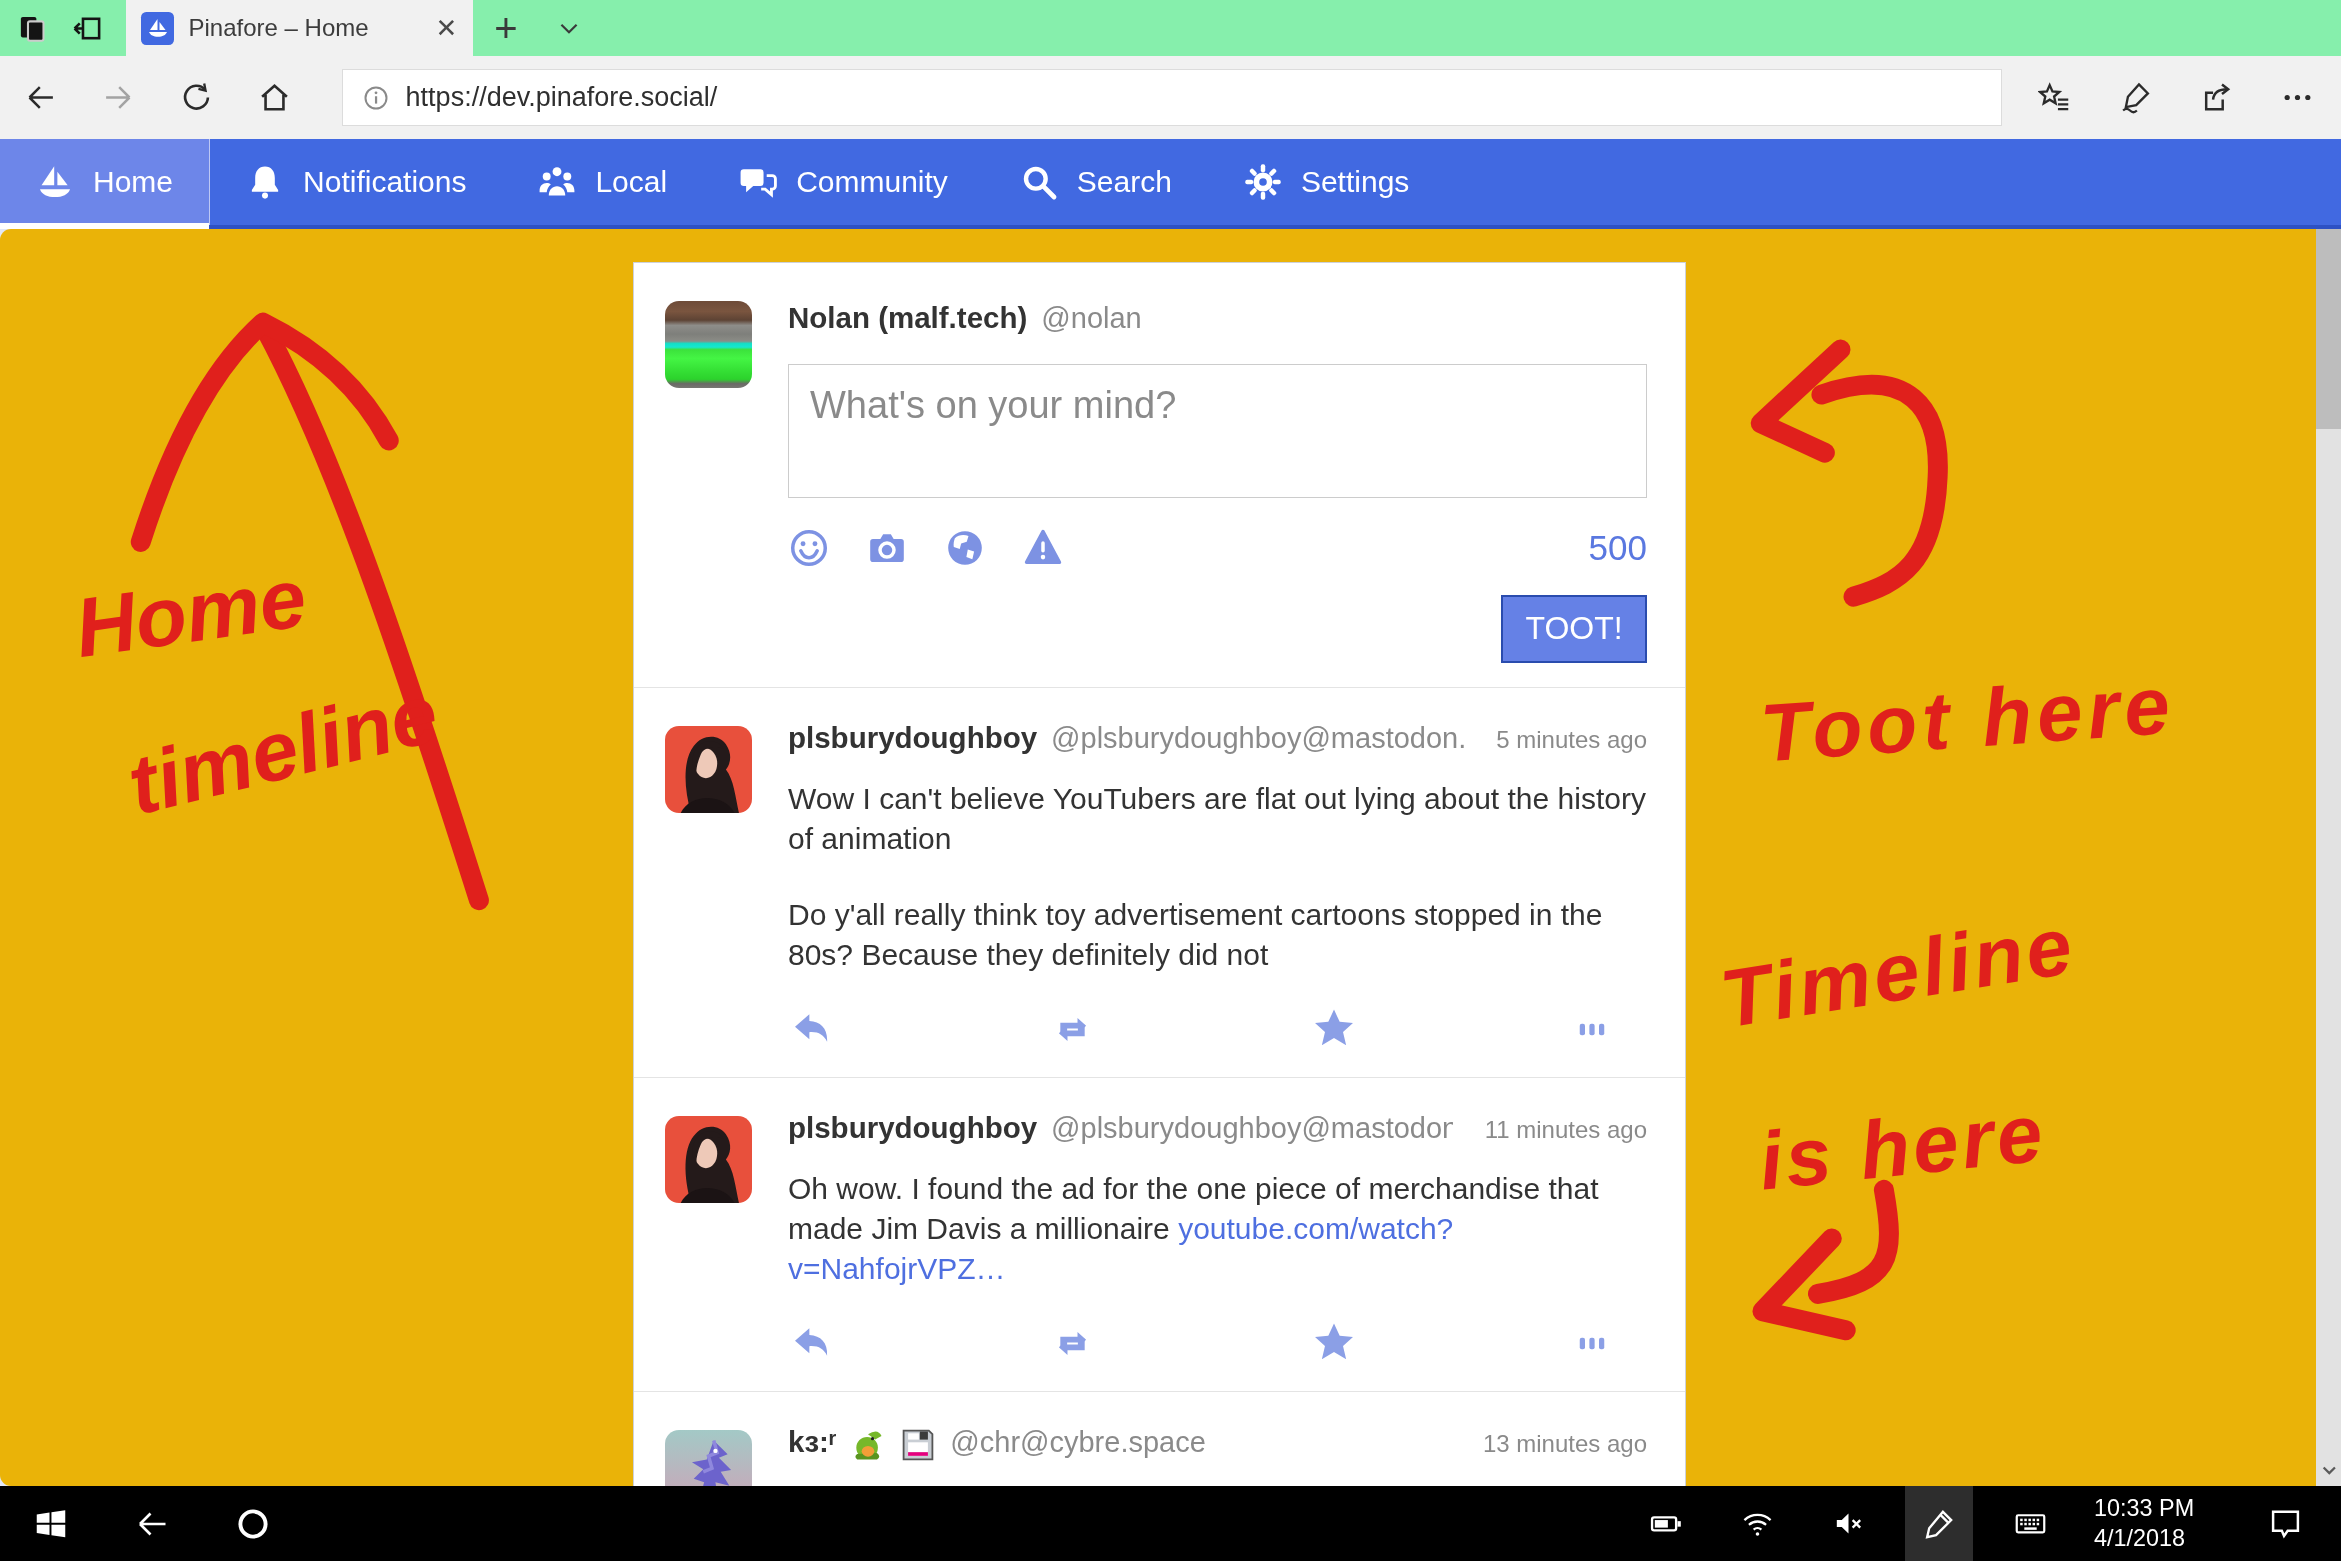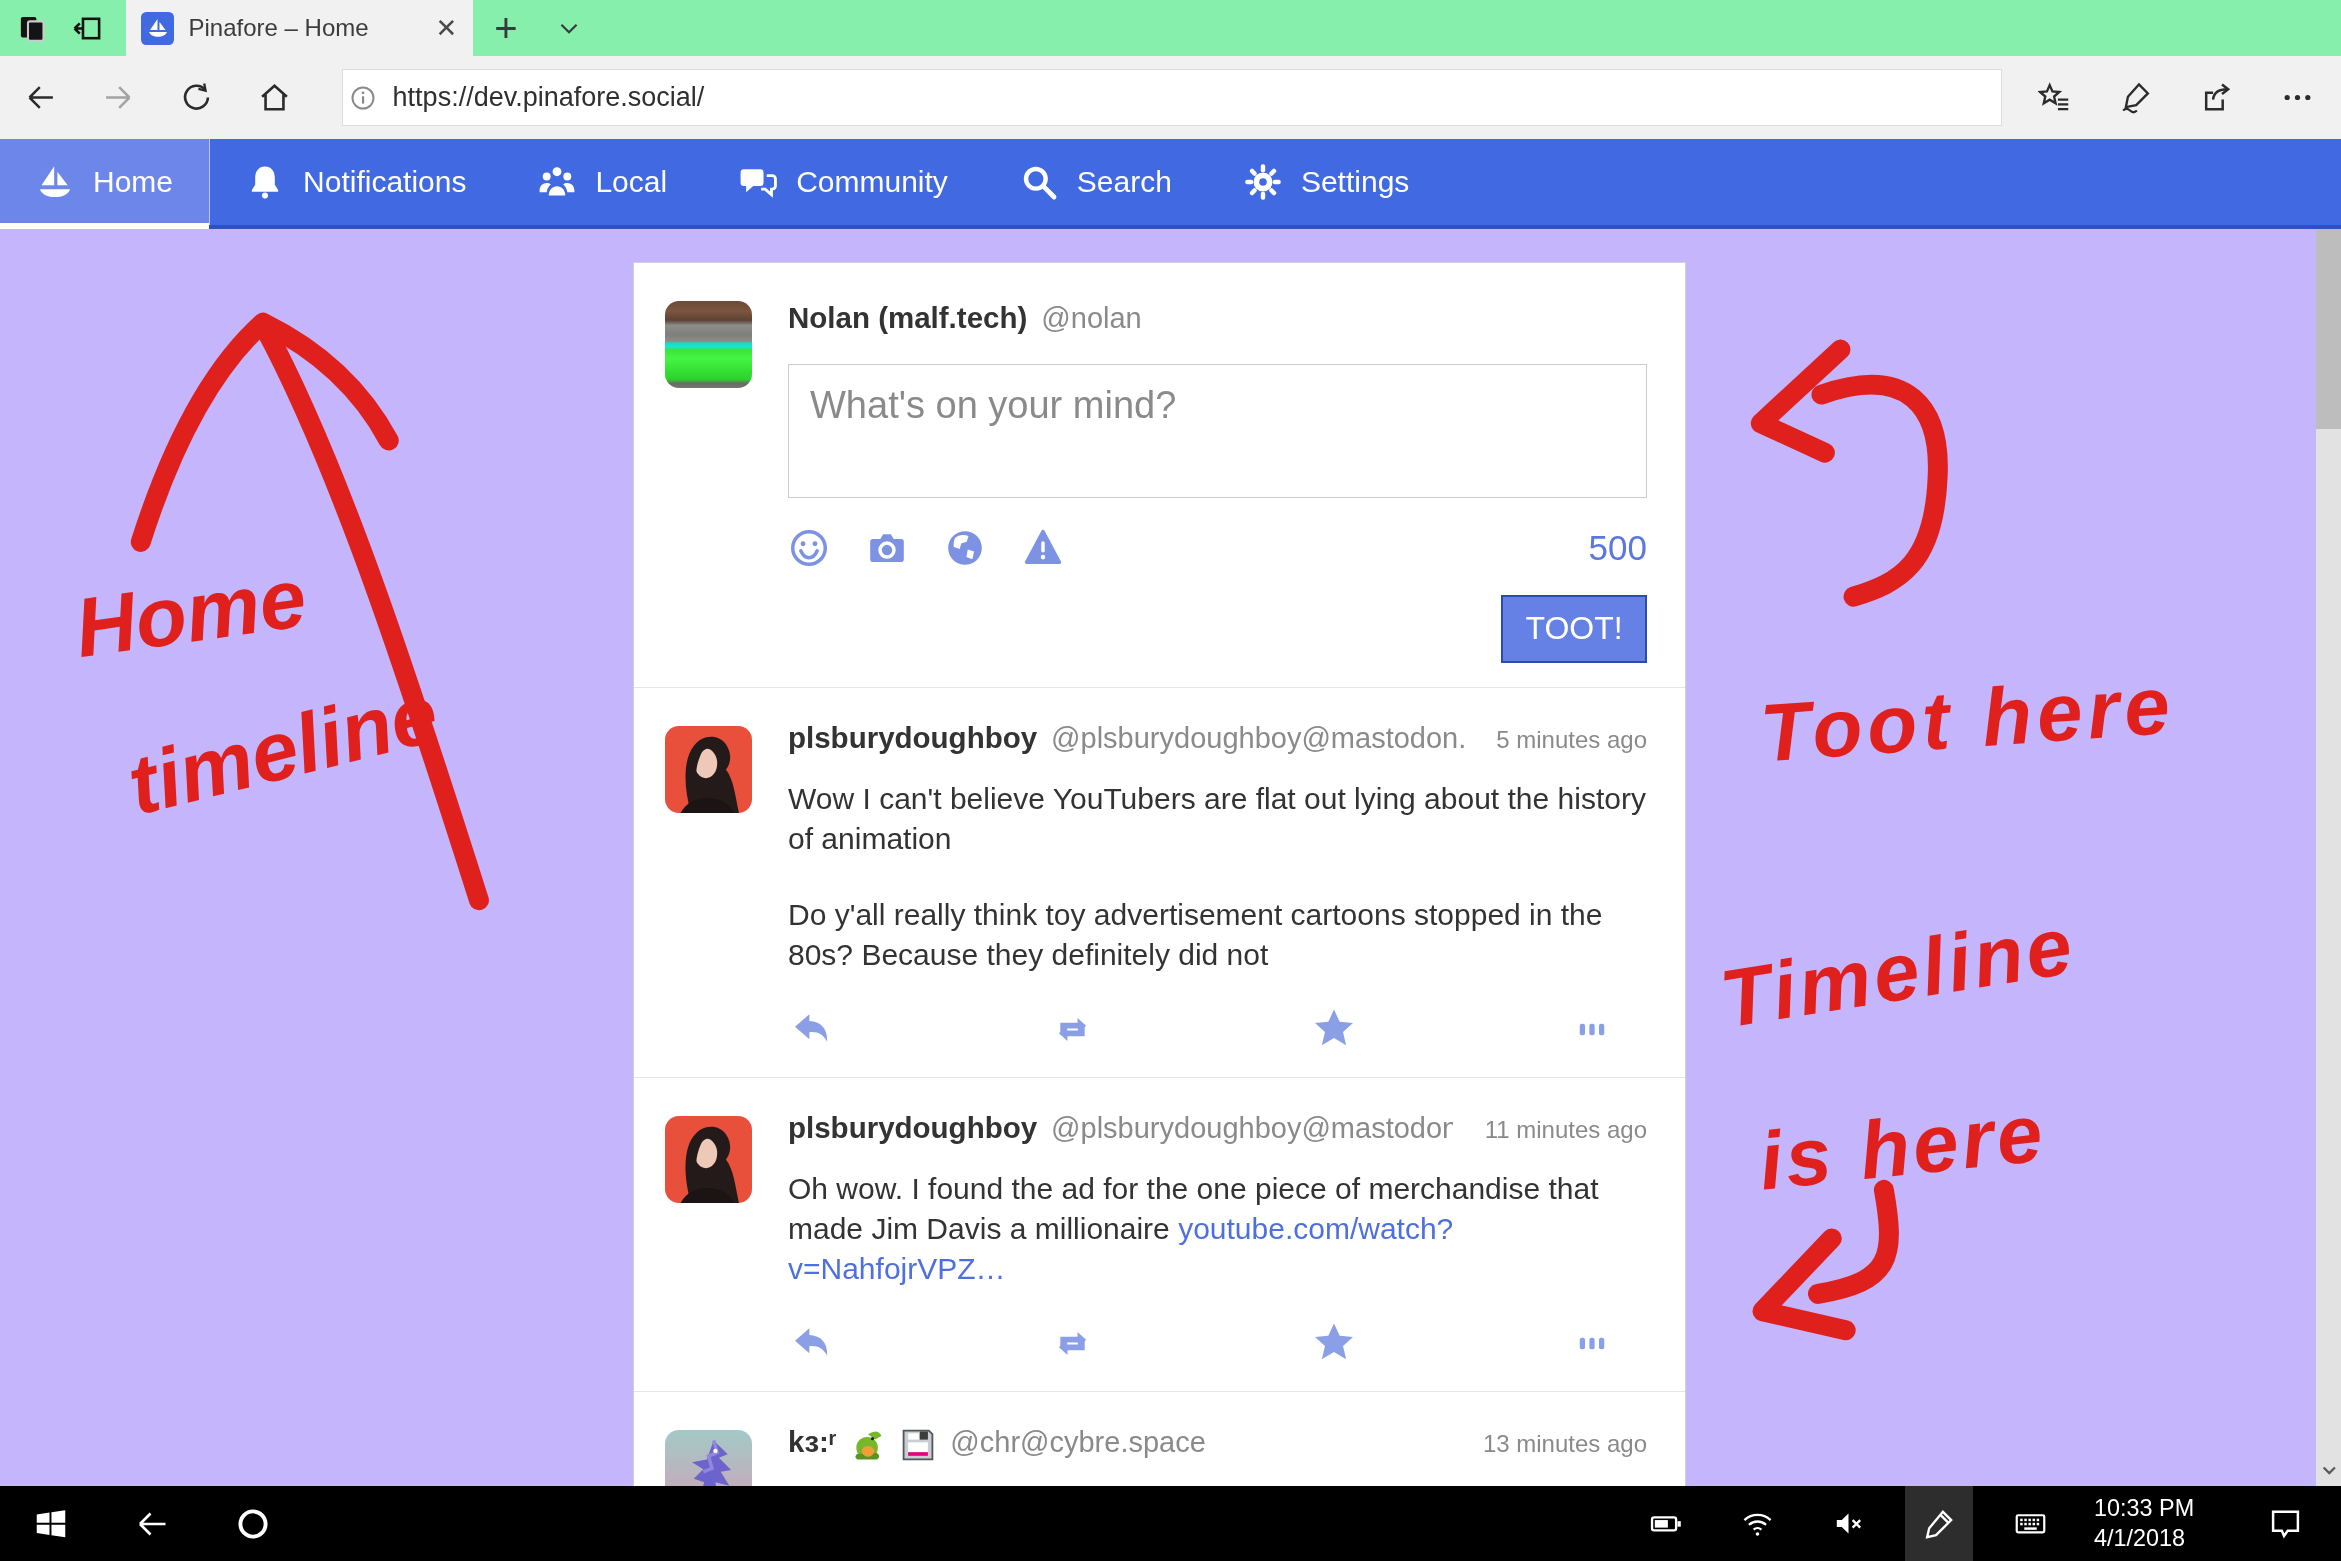--- a/index.html
+++ b/index.html
@@ -16,35 +16,35 @@
   .tab-title { font-size:24px; color:#3c3c3c; white-space:nowrap; overflow:hidden; flex:1; }
   .tab-close { font-size:26px; color:#4a4a4a; margin-left:5.2px; }
   .newtab { font-size:40px; color:#3a3a3a; display:flex; align-items:center; justify-content:center; width:66px; font-weight:300; }
   .tabchev { display:flex; align-items:center; justify-content:center; width:61px; }
   .tabchev svg { width:26px; height:26px; }
 
   .toolbar { height:83px; background:#f1f1f1; display:flex; align-items:center; }
   .tool-ic { width:38px; height:38px; display:flex; align-items:center; justify-content:center; margin-left:40px; }
   .tool-ic:first-child { margin-left:21px; }
   .tool-ic svg { width:33px; height:33px; }
-  .urlbox { margin-left:49px; width:1660px; height:57px; background:#fff; border:1.7px solid #dcdcdc; display:flex; align-items:center; padding:0 6px; }
+  .urlbox { margin-left:49px; width:1660px; height:57px; background:#fff; border:1.7px solid #dcdcdc; display:flex; align-items:center; padding:0 19px; }
   .urlbox svg { width:28px; height:28px; flex:none; }
   .url-text { font-size:27px; color:#2f2f2f; margin-left:15.6px; white-space:nowrap; }
   .toolbar-right { margin-left:auto; display:flex; align-items:center; gap:43px; padding-right:26px; }
   .toolbar-right .tool-ic { margin-left:0; }
 
   
   .navbar { height:90px; background:#4169e1; border-bottom:4.3px solid #2d51c4; display:flex; align-items:stretch; }
   .nav-item { position:relative; display:flex; align-items:center; gap:19px; padding:0 36px; color:#fff; font-size:30px; }
   .nav-item svg { width:38px; height:38px; display:block; }
   .nav-item.active { background:#6d86e9; border-right:1.7px solid rgba(255,255,255,.55); }
   .nav-item.active::after { content:''; position:absolute; left:0; right:0; bottom:-4.3px; height:6px; background:#fff; }
 
   
-  .page { position:absolute; top:229px; left:0; right:0; bottom:75px; background:#c4b5fd; overflow:hidden; }
+  .page { position:absolute; top:229px; left:0; right:0; bottom:75px; background:#eab308; overflow:hidden;border-radius:11px; }
   .card { position:absolute; left:633px; top:33px; width:1053px; min-height:1388px; background:#fff; border:1.7px solid #cdd1da; border-bottom:none; }
   .section { position:relative; padding:33px 38px 24px 154px; }
   .avatar { position:absolute; left:31px; top:38px; width:87px; height:87px; border-radius:14px; overflow:hidden; }
   .avatar svg { width:100%; height:100%; display:block; }
   .avatar-nolan { background:
     linear-gradient(180deg,#6e4b38 0%,#7a553f 12%,#5d4334 22%,#8e8d89 28%,#7e7f7b 38%,#8b8c86 46%,#12e0c8 49%,#18e6cf 53%,#3ce23c 56%,#44f544 66%,#35e035 80%,#2cd22c 90%,#6a6a66 95%,#777772 100%); }
   .name-row { display:flex; align-items:baseline; gap:14px; min-height:40px; }
   .dn { font-weight:700; color:#333; font-size:29.5px; white-space:nowrap; }
   .handle { color:#8a8a8a; font-size:29px; white-space:nowrap; overflow:hidden; }
   .ts { color:#8a8a8a; font-size:24px; margin-left:auto; white-space:nowrap; padding-left:17.3px; }

